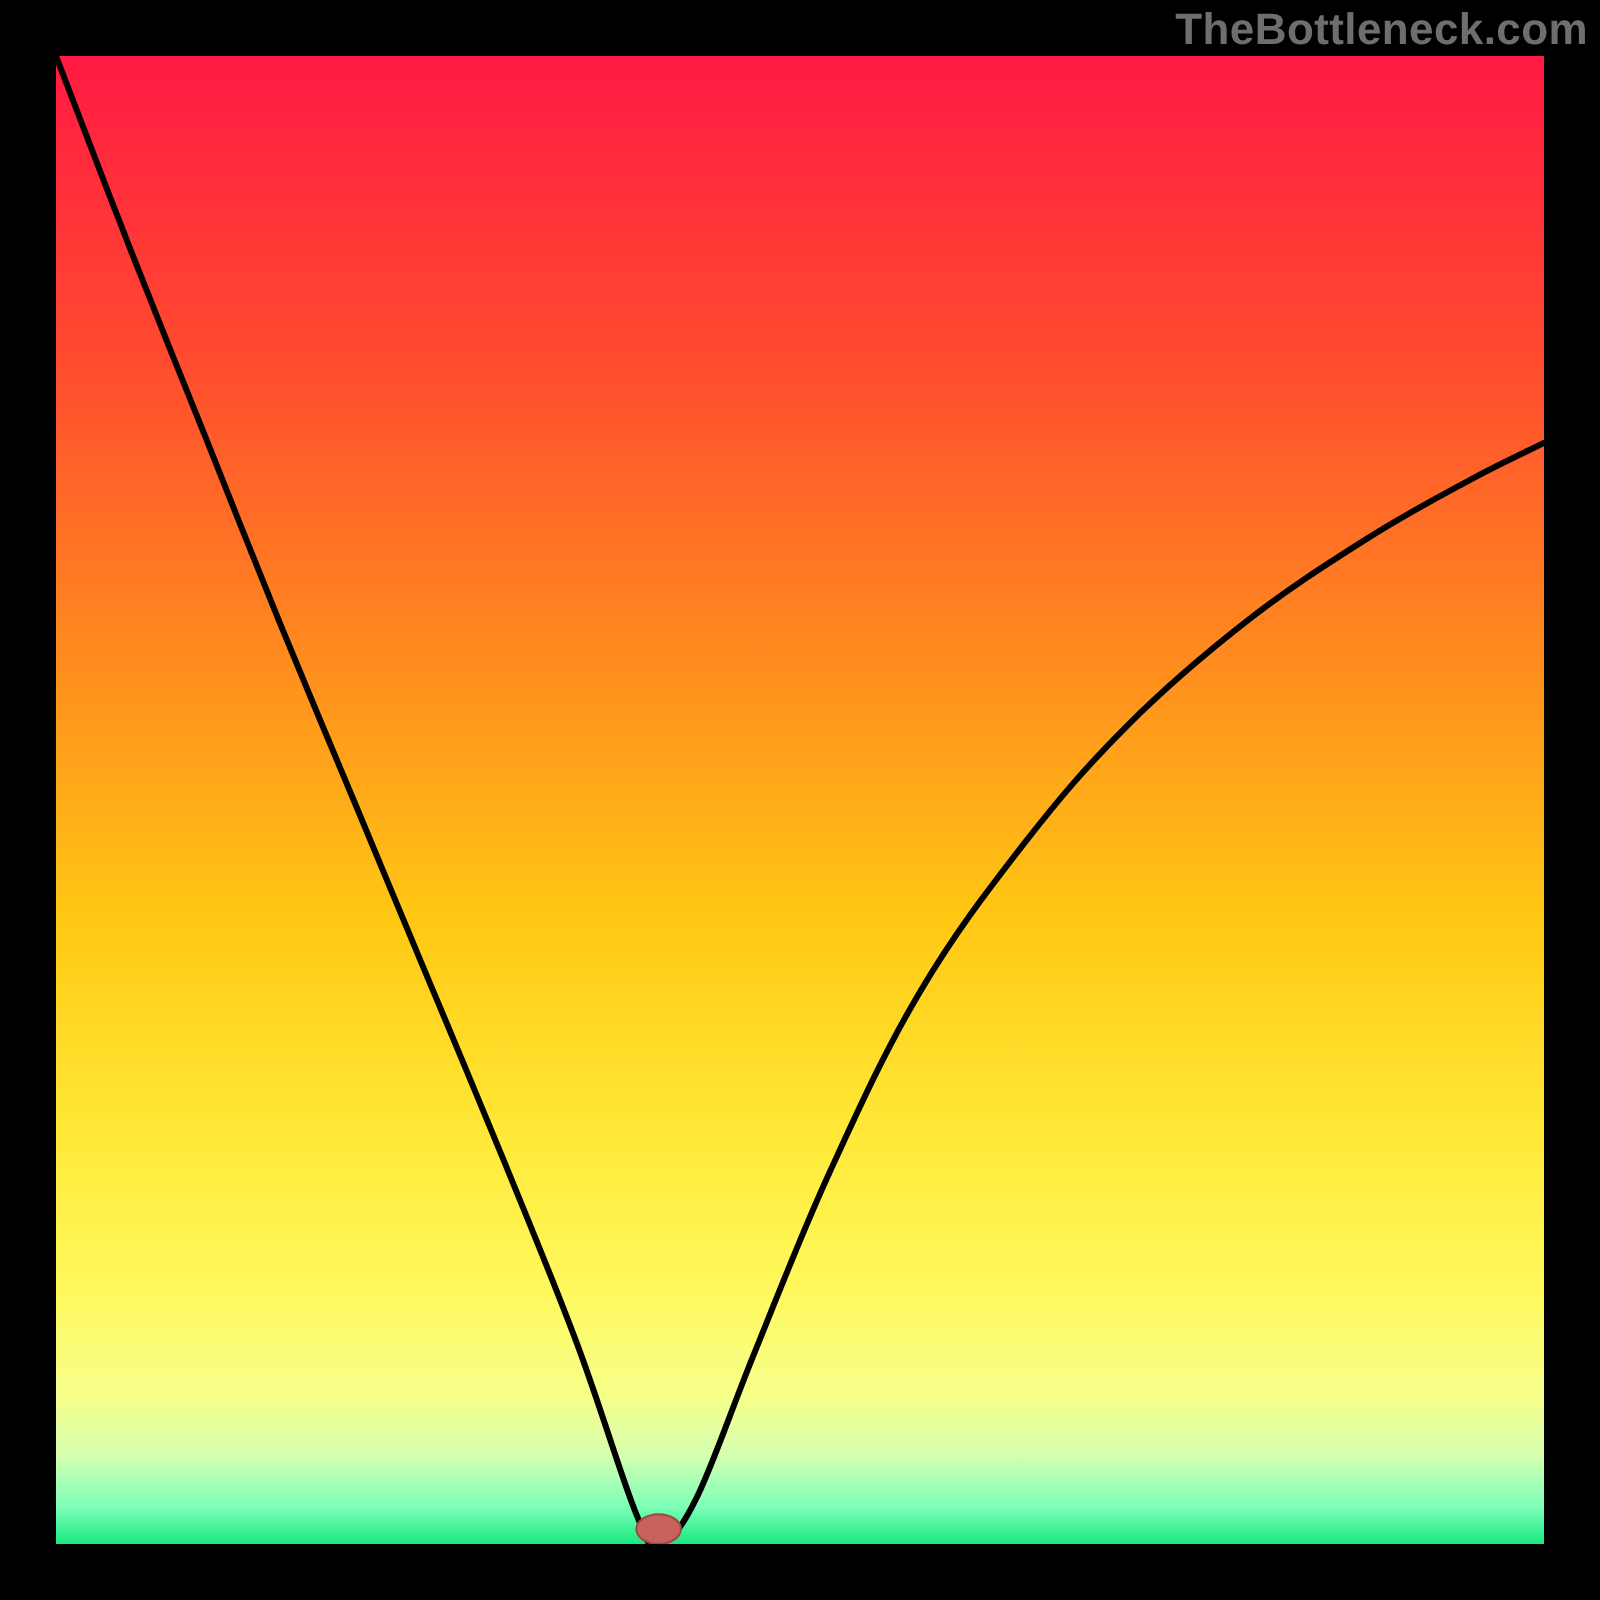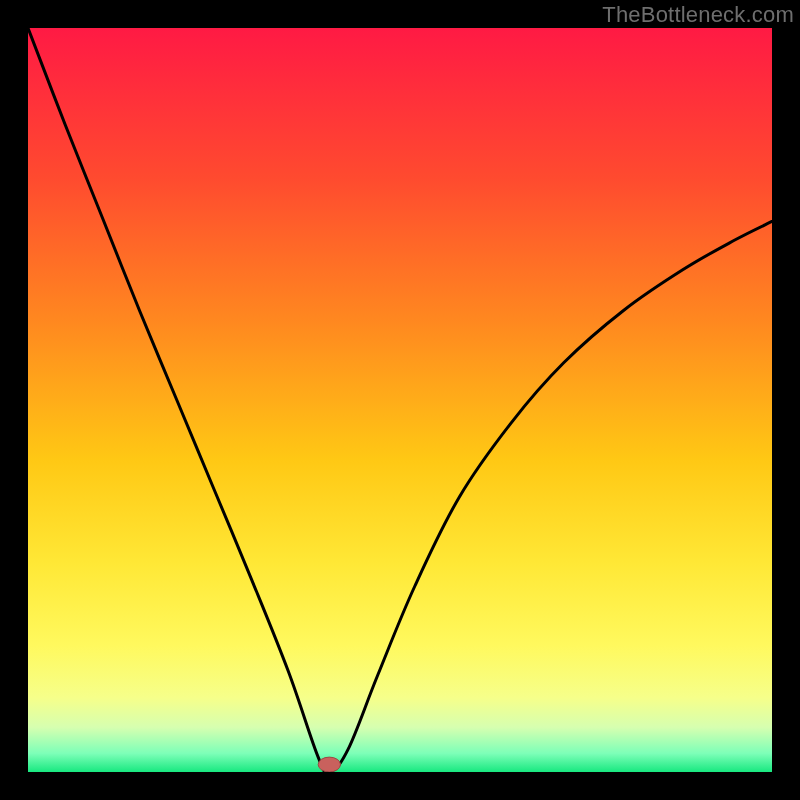--- a/index.html
+++ b/index.html
@@ -16,21 +16,21 @@
     width: 800px;
     height: 800px;
     background: #000;
   }
   .watermark {
     position: absolute;
     top: 2px;
     right: 6px;
     color: #6e6e6e;
     font-size: 22px;
-    font-weight: 400;
+    font-weight: 700;
     letter-spacing: 0.2px;
     z-index: 10;
   }
   .plot {
     position: absolute;
     left: 28px;
     top: 28px;
     width: 744px;
     height: 744px;
     overflow: hidden;

